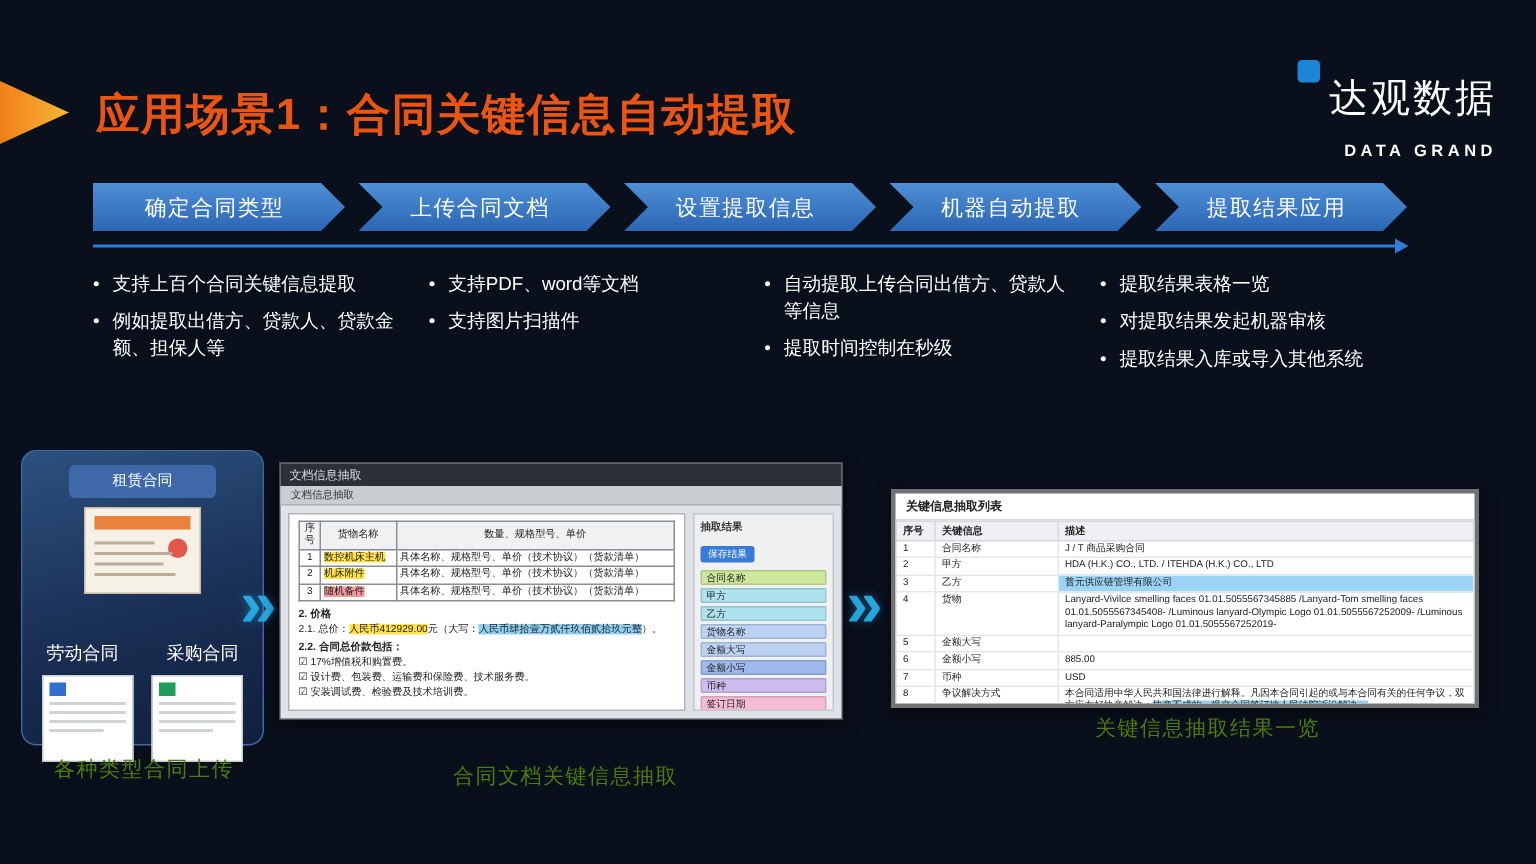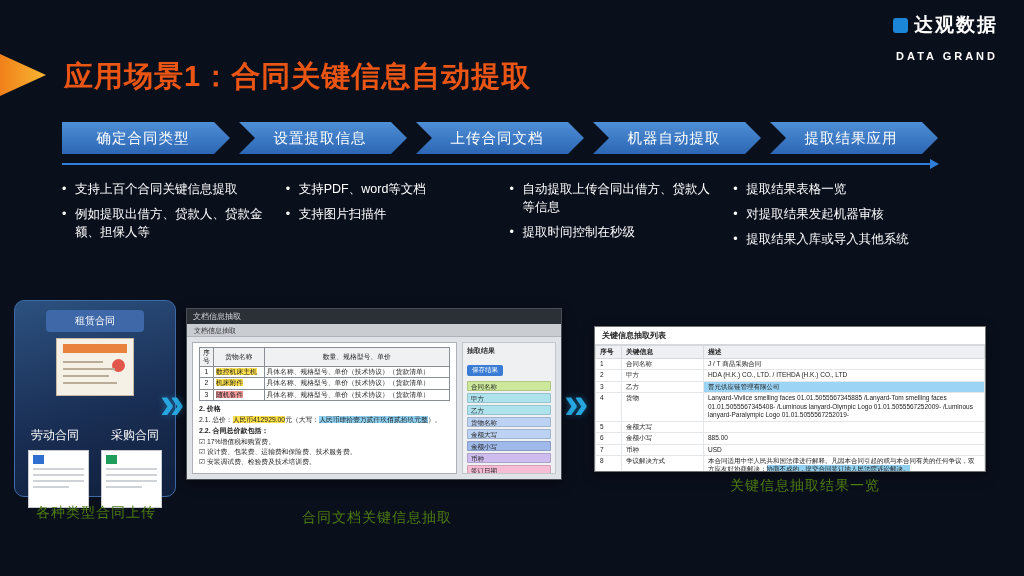--- a/index.html
+++ b/index.html
@@ -4,21 +4,21 @@
 <style>
   * { margin:0; padding:0; box-sizing:border-box; }
   html,body { background:#000; }
   body { font-family:"Liberation Sans", sans-serif; }
   .slide { position:relative; width:1024px; height:576px; background:#0a0f1c; overflow:hidden; margin:0 auto; }
 
   
   .brand { position:absolute; top:12px; right:26px; text-align:right; color:#fff; }
   .brand-row { display:flex; align-items:center; justify-content:flex-end; gap:6px; }
   .brand-mark { width:15px; height:15px; border-radius:3px; background:#1b86d8; }
-  .brand-cn { font-size:19px; font-weight:bold; letter-spacing:2px; }
+  .brand-cn { font-size:26px; font-weight:normal; letter-spacing:2px;margin-top:36px; }
   .brand-en { font-size:11px; font-weight:bold; letter-spacing:3px; margin-top:12px; }
 
   
   .title-arrow { position:absolute; left:0; top:54px; width:46px; height:42px;
     background:linear-gradient(90deg,#f0801a,#f7b733);
     clip-path:polygon(0 0, 100% 50%, 0 100%); }
   .page-title { position:absolute; left:64px; top:57px; font-size:29px; font-weight:bold; color:#ea5514; letter-spacing:1px; }
 
   
   .steps { position:absolute; left:62px; top:122px; width:876px; height:32px; display:flex; gap:9px; }
@@ -77,21 +77,21 @@
   .doc-h { font-size:7px; font-weight:bold; margin:2px 0 1px; }
   .doc-p { font-size:6.8px; line-height:1.35; margin-bottom:1px; }
   .doc-side { width:94px; background:#eef0f2; border:1px solid #c2c5ca; padding:3px 4px; overflow:hidden; }
   .side-title { font-size:7px; font-weight:bold; color:#333; margin-bottom:2px; }
   .side-btn { display:inline-block; background:#3a7bd5; color:#fff; font-size:6.5px; padding:1px 5px; border-radius:2px; margin-bottom:3px; }
   .chip { height:10px; line-height:10px; padding:0 3px; margin:2px 0; border:1px solid rgba(0,0,0,.14); border-radius:1px;
     font-size:6.5px; color:#222; white-space:nowrap; overflow:hidden; }
 
   
   .result-window { position:absolute; left:594px; top:326px; width:392px; height:146px; background:#fff;
-    border:1px solid #737373; box-shadow:0 3px 10px rgba(0,0,0,.55); overflow:hidden; color:#222; }
+    border:3px solid #737373; box-shadow:0 3px 10px rgba(0,0,0,.55); overflow:hidden; color:#222; }
   .result-title { font-size:8px; font-weight:bold; padding:3px 7px; border-bottom:1px solid #d5d8dc; color:#222; }
   .result-table { width:100%; border-collapse:collapse; table-layout:fixed; }
   .result-table th { background:#eef0f3; border:1px solid #d5d8dc; font-size:6.8px; padding:1px 4px; text-align:left; font-weight:bold; }
   .result-table td { border:1px solid #e4e7ea; font-size:6.5px; padding:1px 4px; vertical-align:top; line-height:1.3; word-wrap:break-word; }
   .result-table .w-no { width:26px; } .result-table .w-key { width:82px; }
   td.cell-hl { background:#9bd4f5; }
 
   
   .caption { position:absolute; color:#4d7c0f; font-size:14px; letter-spacing:1px; }
   .cap-left { left:36px; top:504px; }
@@ -112,24 +112,24 @@
   </div>
 
   <div class="title-arrow"></div>
   <h1 class="page-title">应用场景1：合同关键信息自动提取</h1>
 
   <div class="steps">
     <div class="step first">
         <span>确定合同类型</span>
       </div>
     <div class="step">
+        <span>上传合同文档</span>
+      </div>
+    <div class="step">
         <span>设置提取信息</span>
-      </div>
-    <div class="step">
-        <span>上传合同文档</span>
       </div>
     <div class="step">
         <span>机器自动提取</span>
       </div>
     <div class="step">
         <span>提取结果应用</span>
       </div>
   </div>
   <div class="steps-line"></div>
 

